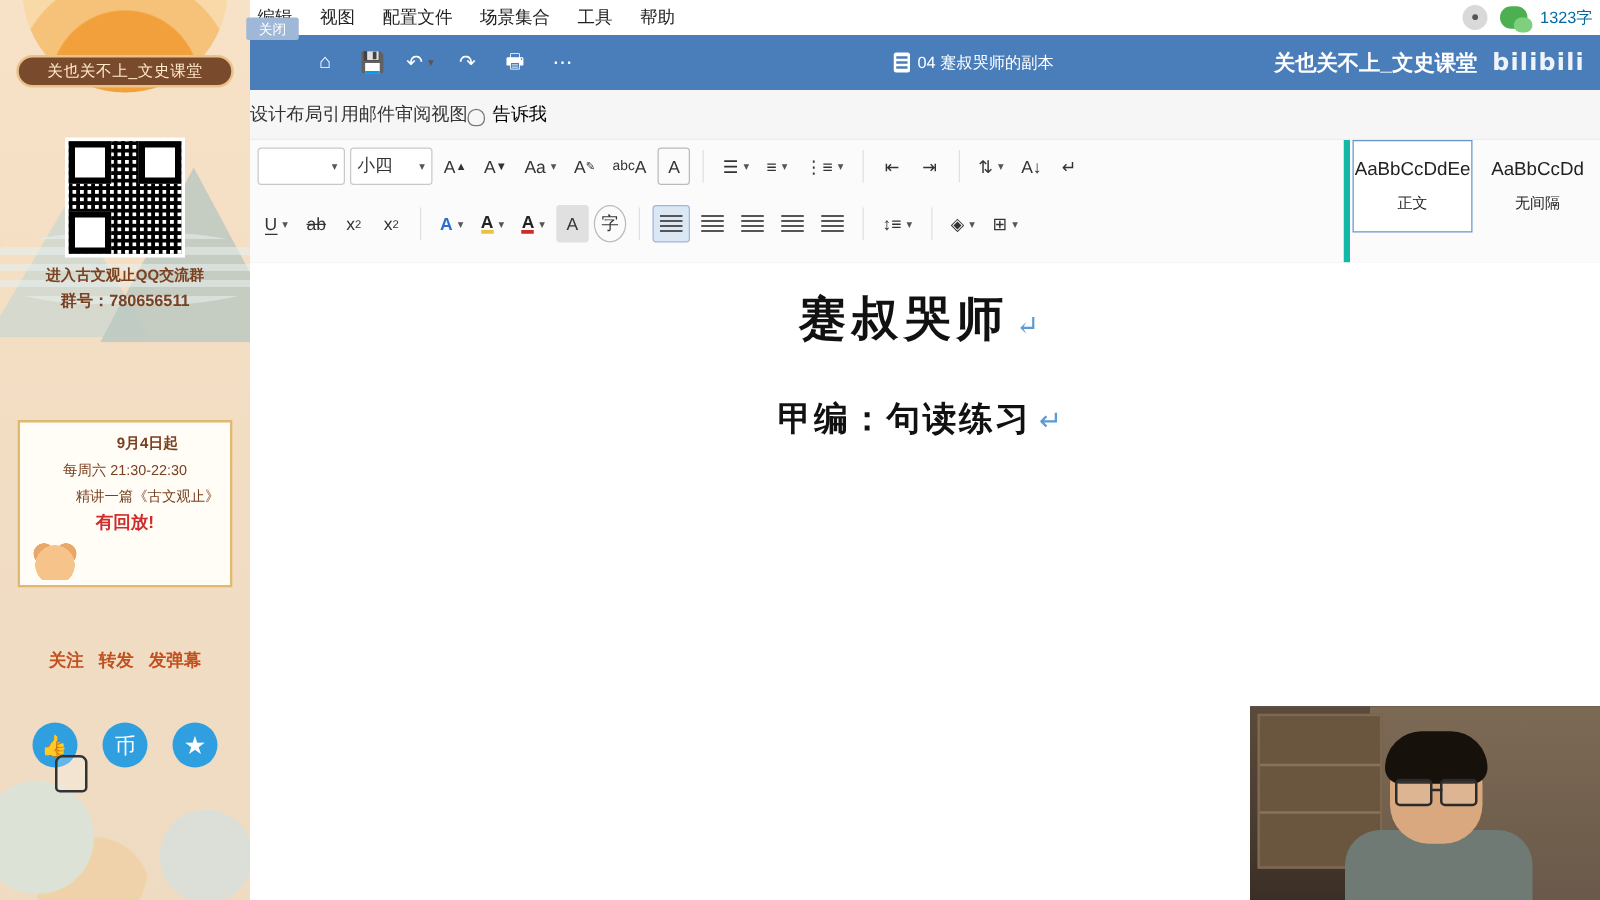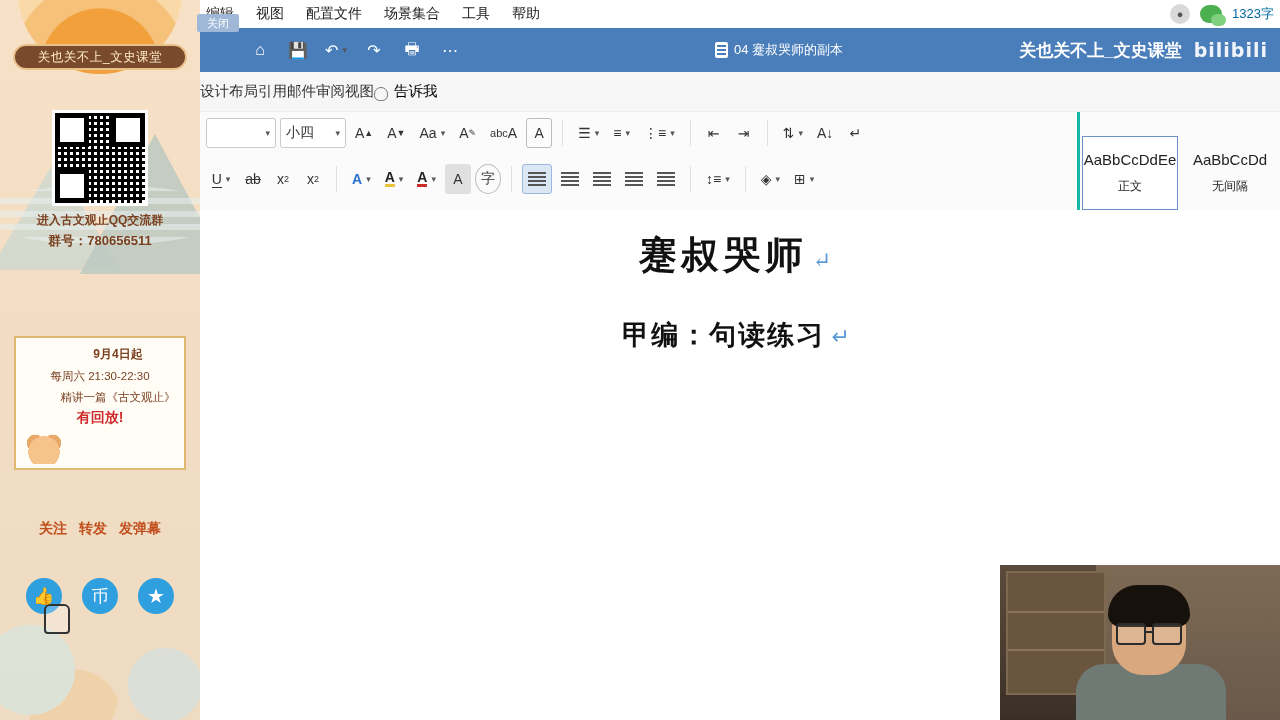--- a/index.html
+++ b/index.html
@@ -246,22 +246,22 @@
   .blue-a { color:#2b6fd0; font-weight:bold; }
   .align-ic {
     width: 18px; height: 14px;
     background: repeating-linear-gradient(180deg,#555 0 2px, transparent 2px 4px);
   }
   .ctl.active { background: #dbe7f5; border: 1px solid #9cb8dc; }
 
   
   .styles-gallery {
     position: absolute; right: 0; top: 0; height: 98px; width: 200px;
-    display: flex; align-items: flex-end; gap: 0;
-    border-left: 3px solid #14b8a6; background: #fbfbfb;
+    display: flex; align-items: flex-start; gap: 0;
+    border-left: 5px solid #14b8a6; background: #fbfbfb;
   }
   .style-card {
     width: 100px; height: 74px; margin: 0 2px;
     display: flex; flex-direction: column; align-items: center; justify-content: center;
     font-size: 13px; color: #333; box-sizing: border-box;
   }
   .style-card.sel { border: 1px solid #6b93c9; background: #fff; }
   .style-card .prev { font-size: 15px; color: #222; }
   .style-card .nm { font-size: 12px; margin-top: 10px; color: #222; }
 

